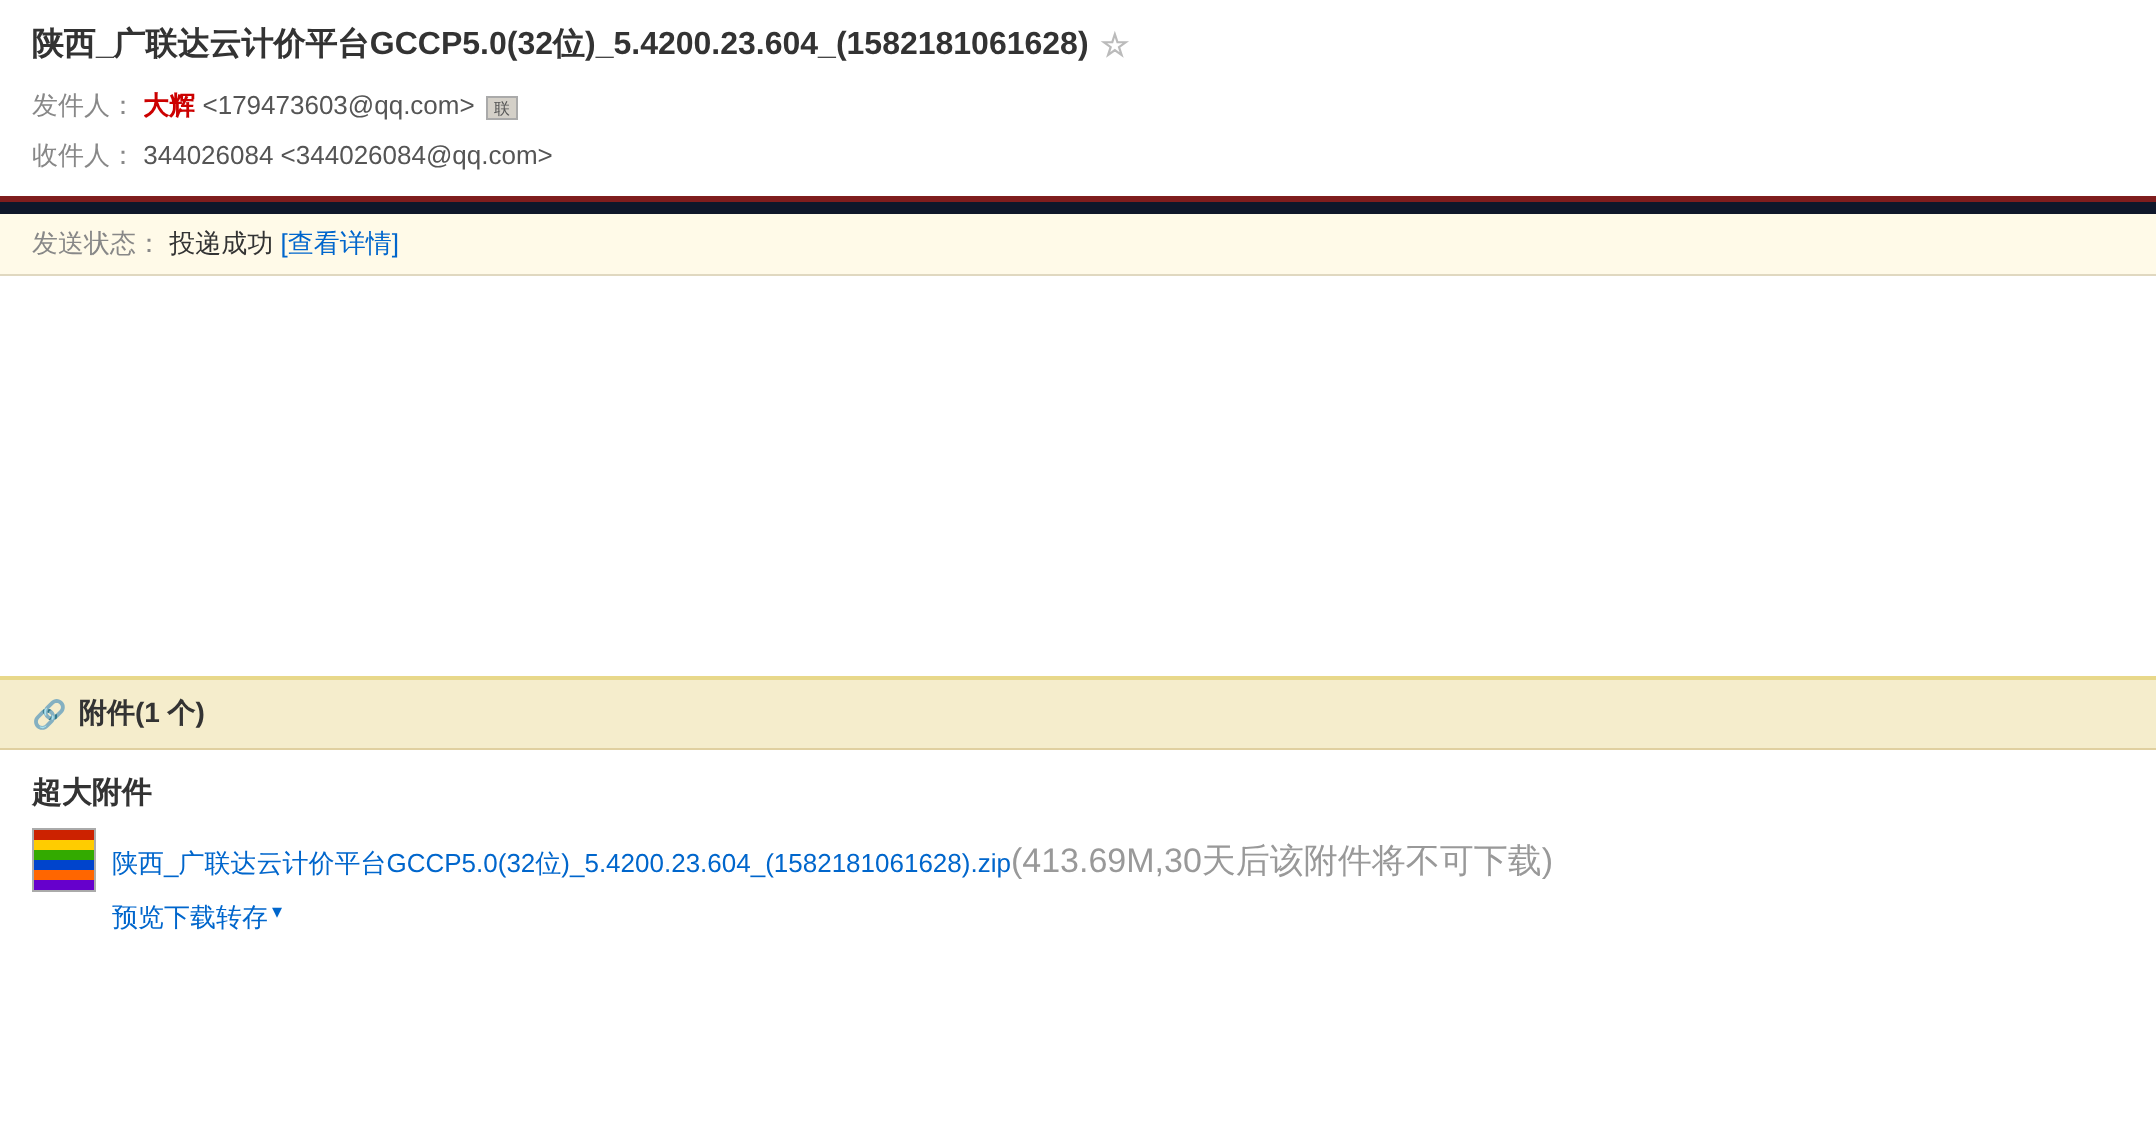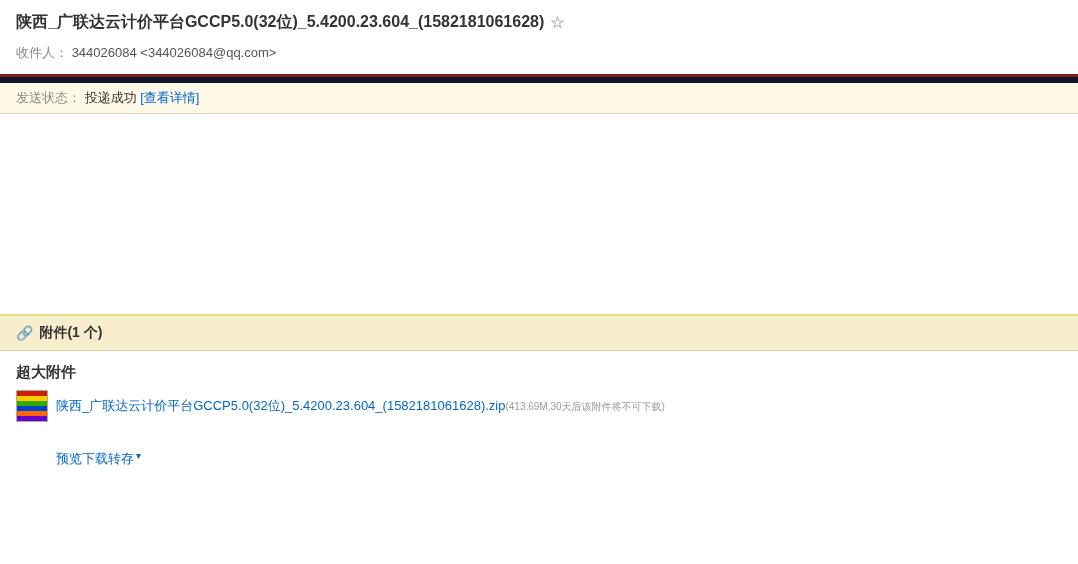--- a/index.html
+++ b/index.html
@@ -151,28 +151,27 @@
       flex-direction: column;
       overflow: hidden;
     }
     .attachment-filename {
       color: #0066cc;
       text-decoration: none;
       font-size: 13px;
     }
     .attachment-info {
       color: #999;
-      font-size: 10px;
+      font-size: 17px;
     }
     .attachment-actions {
       display: flex;
       gap: 0;
       margin-left: 40px;
       font-size: 13px;
-      margin-top: 24px;
     }
     .attachment-actions a {
       color: #0066cc;
       text-decoration: none;
       cursor: pointer;
     }
     .action-divider {
       color: #ccc;
     }
     .save-with-arrow {
@@ -199,20 +198,26 @@
 
   <div class="email-header">
 
     <div class="email-subject">
       <span>陕西_广联达云计价平台GCCP5.0(32位)_5.4200.23.604_(1582181061628)</span>
       <span class="star-icon">☆</span>
     </div>
 
     <div class="email-meta">
 
+      <div>
+        <span class="label">发件人：</span>
+        <span class="sender-name">大辉</span>
+        <span class="sender-email">&lt;179473603@qq.com&gt;</span>
+        <span class="contact-icon">联</span>
+      </div>
 
 
       <div>
         <span class="label">收件人：</span>
         <span>344026084 &lt;344026084@qq.com&gt;</span>
       </div>
 
     </div>
 
   </div>

